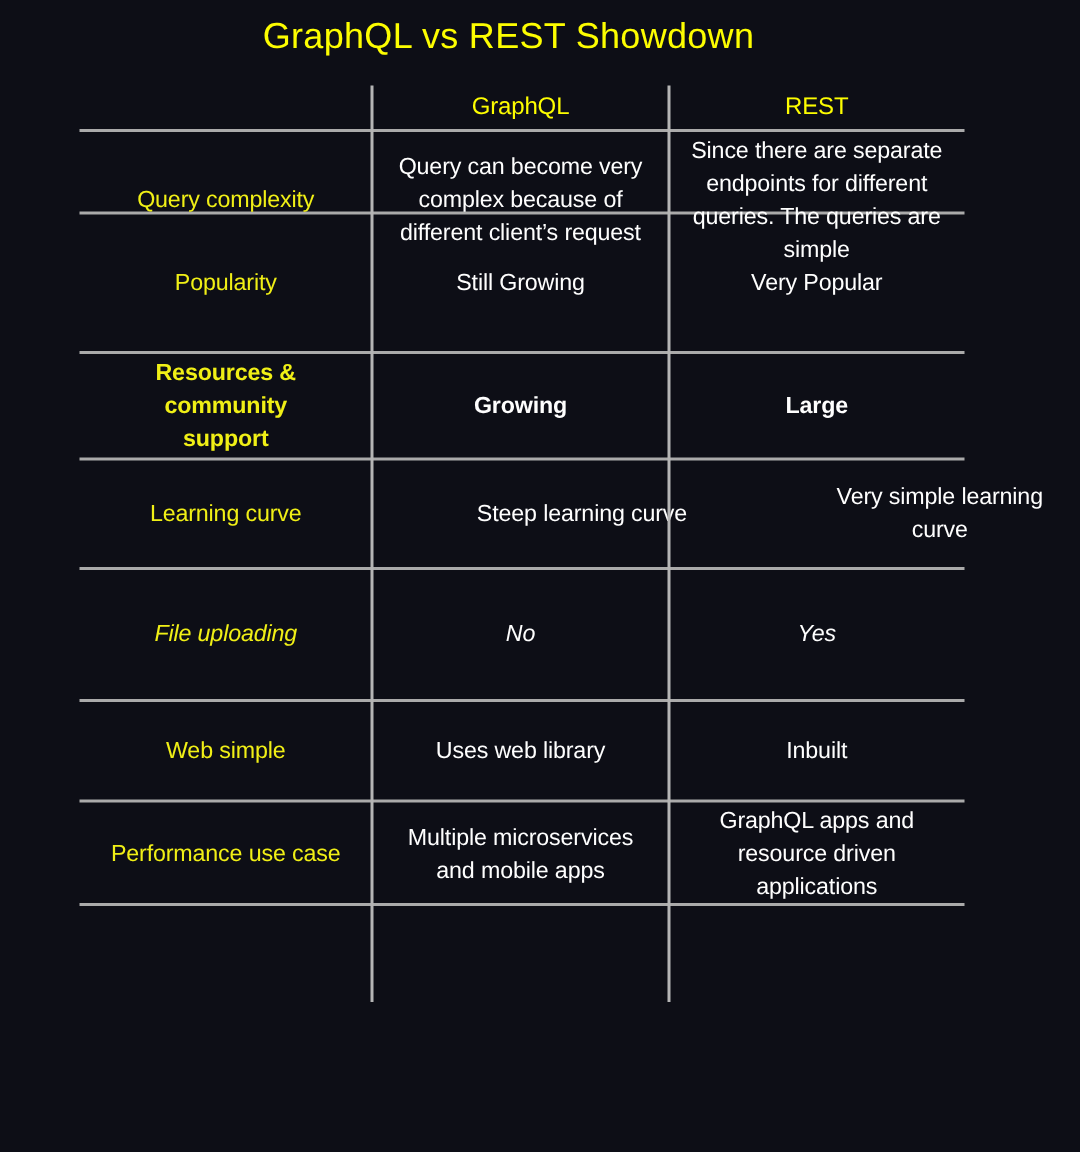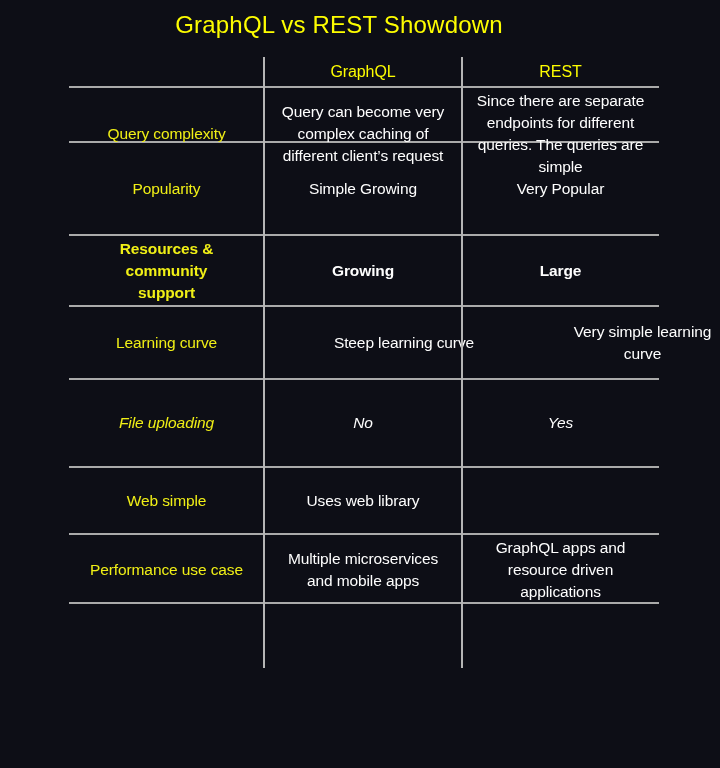--- a/index.html
+++ b/index.html
@@ -15,21 +15,21 @@
     top: 11px; left: 0;
     width: 720px;
     text-align: center;
     transform: translateX(-21px);
     color: #fdfd00;
     font-size: 24px;
     letter-spacing: 0.2px;
   }
   .table-wrap {
     position: absolute;
-    left: 69px; top: 57px;
+    left: 53px; top: 57px;
     width: 590px; height: 611px;
   }
   .vline {
     position: absolute;
     top: 0; height: 611px;
     width: 1.5px;
     background: #b5b5b5;
   }
   .vline-1 { left: 194px; }
   .vline-2 { left: 392px; }
@@ -74,30 +74,30 @@
   <div class="t-header">
     <div class="cell"></div>
     <div class="cell colhead">GraphQL</div>
     <div class="cell colhead">REST</div>
   </div>
 
   <div class="rows">
       <div class="t-row">
     <div class="cell label">Query complexity</div>
     <div class="cell value">Query can become very
-complex caching of
+complex because of
 different client’s request</div>
     <div class="cell value">Since there are separate
 endpoints for different
 queries. The queries are
 simple</div>
   </div>
       <div class="t-row">
     <div class="cell label">Popularity</div>
-    <div class="cell value">Simple Growing</div>
+    <div class="cell value">Still Growing</div>
     <div class="cell value">Very Popular</div>
   </div>
       <div class="t-row">
     <div class="cell label">Resources &amp; community
 support</div>
     <div class="cell value">Growing</div>
     <div class="cell value">Large</div>
   </div>
       <div class="t-row">
     <div class="cell label">Learning curve</div>
@@ -106,20 +106,21 @@
 curve</div>
   </div>
       <div class="t-row">
     <div class="cell label">File uploading</div>
     <div class="cell value">No</div>
     <div class="cell value">Yes</div>
   </div>
       <div class="t-row">
     <div class="cell label">Web simple</div>
     <div class="cell value">Uses web library</div>
+    <div class="cell value">Inbuilt</div>
   </div>
       <div class="t-row">
     <div class="cell label">Performance use case</div>
     <div class="cell value">Multiple microservices
 and mobile apps</div>
     <div class="cell value">GraphQL apps and
 resource driven
 applications</div>
   </div>
     </div>

